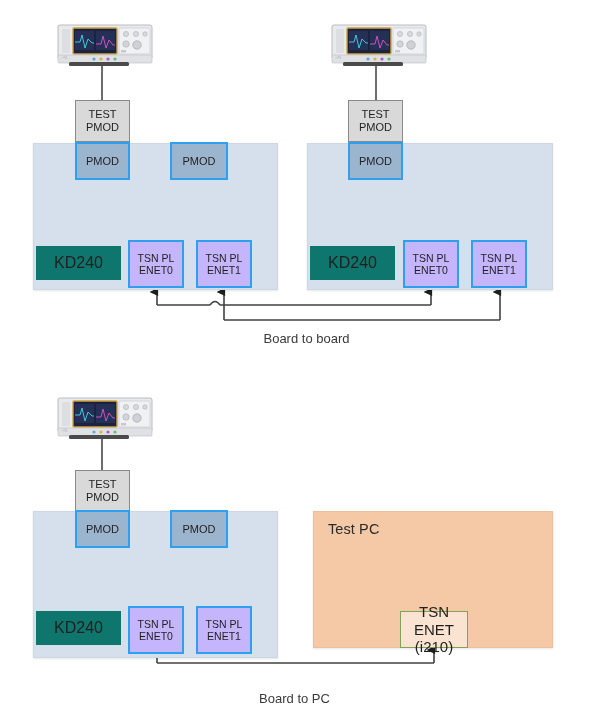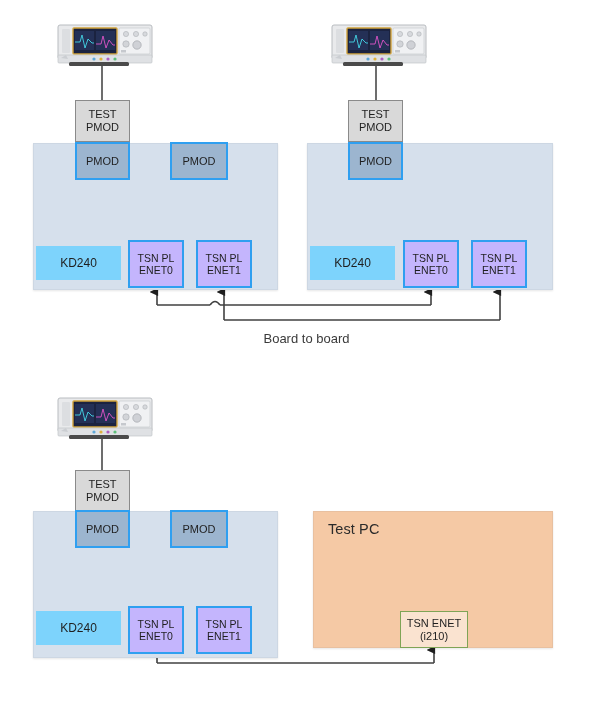--- a/index.html
+++ b/index.html
@@ -79,28 +79,28 @@
     background: #c4b5fd;
     border: 2px solid #2f9ff0;
     font-size: 10.5px;
     color: #1f1f1f;
   }
 
   
   .tsn-enet {
     background: #fae3d0;
     border: 1px solid #7fa456;
-    font-size: 11px;
+    font-size: 15px;
     color: #1f1f1f;
   }
 
   
   .kd-label {
-    background: #7dd3fc;
-    font-size: 12px;
+    background: #0f766e;
+    font-size: 16px;
     color: #1f1f1f;
   }
 
   
   .caption {
     position: absolute;
     font-size: 13px;
     color: #3a3a3a;
     text-align: center;
   }
@@ -285,14 +285,15 @@
   <div class="node tsn-pl" style="left:196px; top:606px; width:56px; height:48px;">TSN PL
 ENET1</div>
 
   <div class="node testpc" style="left:313px; top:511px; width:240px; height:137px;">
     <span class="testpc-title">Test PC</span>
   </div>
 
   <div class="node tsn-enet" style="left:400px; top:611px; width:68px; height:37px;">TSN ENET
 (i210)</div>
 
+  <div class="caption" style="left:0px; top:691px; width:589px;">Board to PC</div>
 
 </div>
 
 </body></html>

